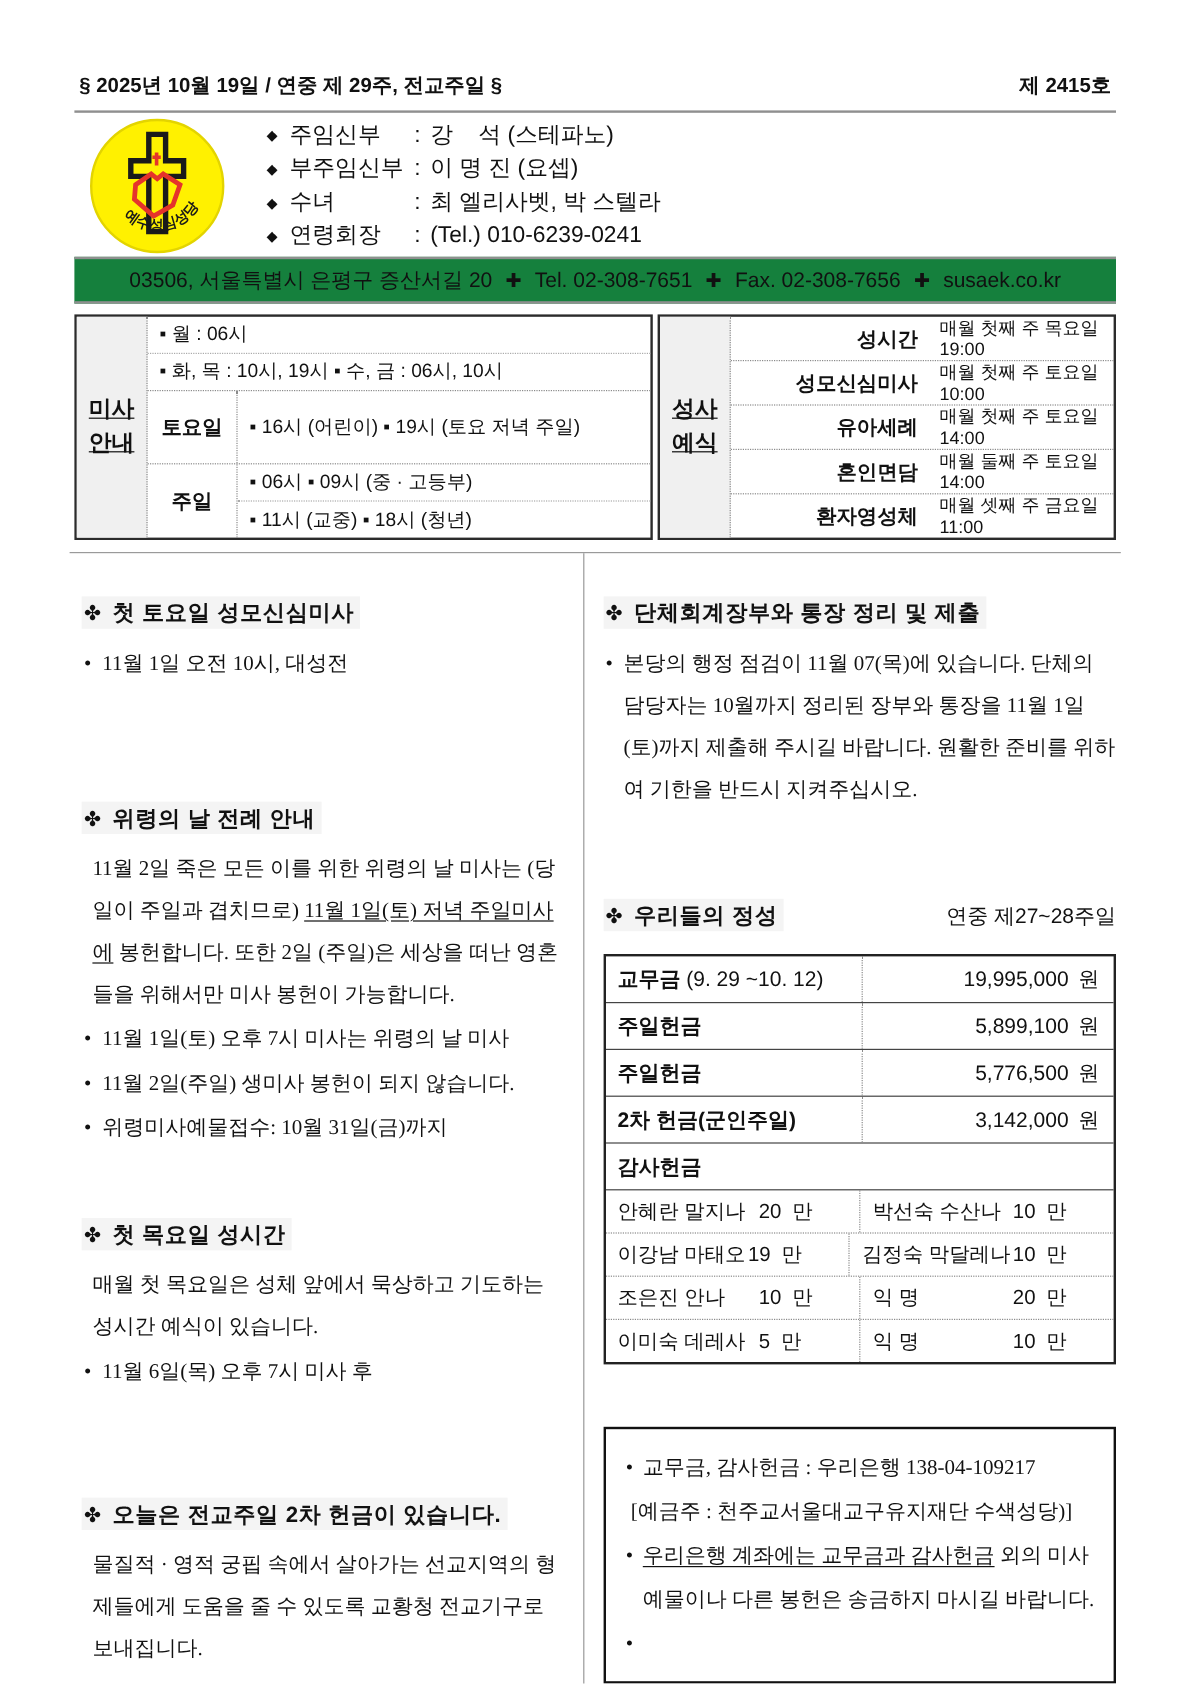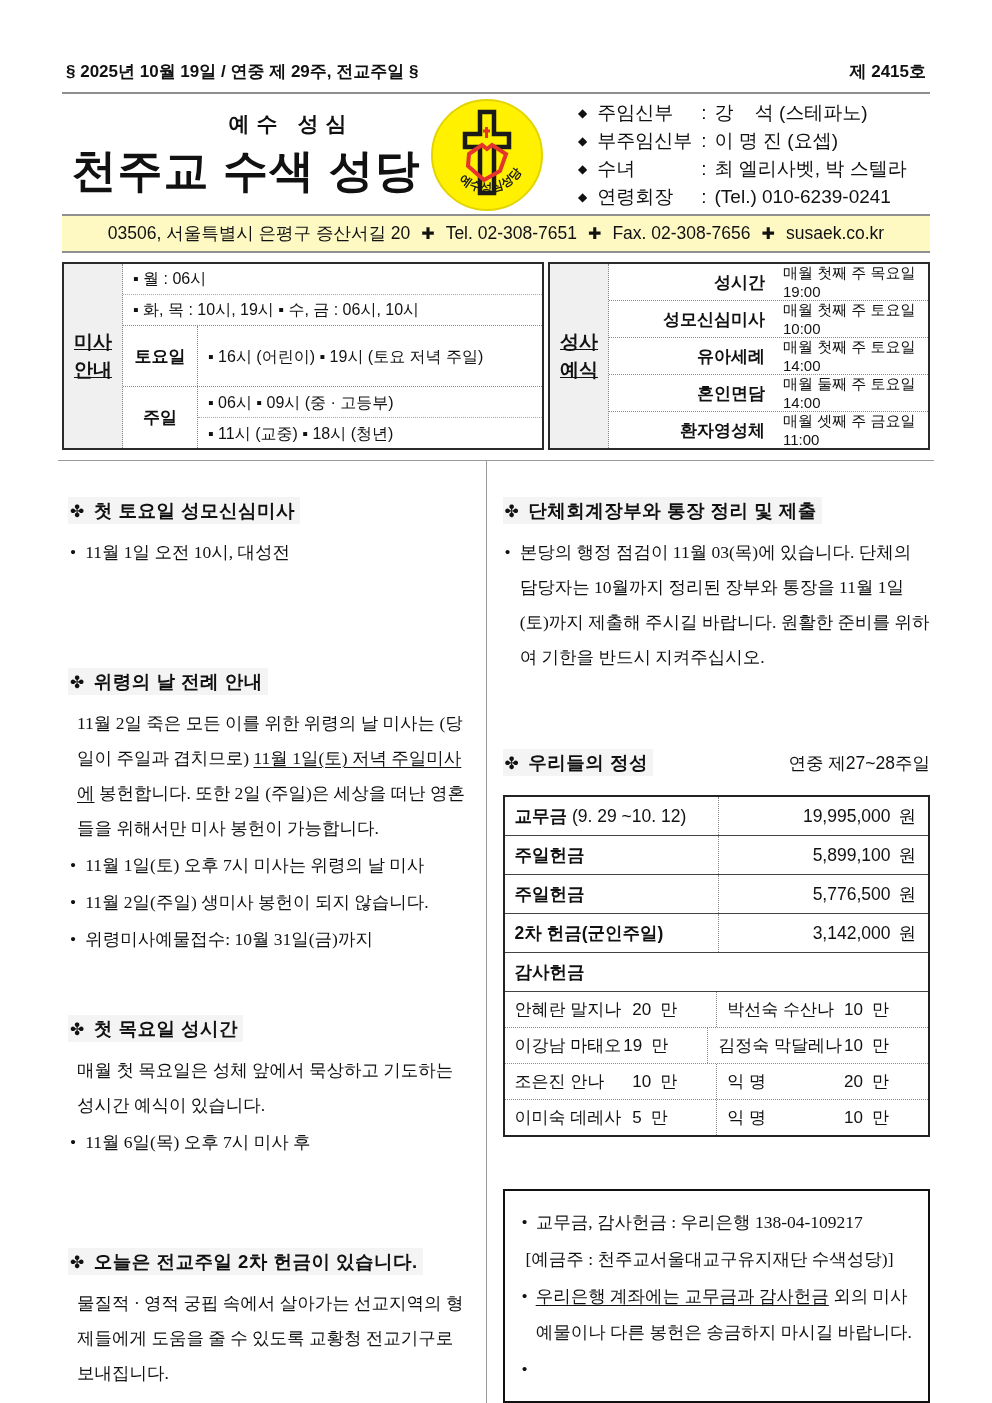--- a/index.html
+++ b/index.html
@@ -19,21 +19,21 @@
   .mast-title{font-size:45px;font-weight:900;letter-spacing:1px;white-space:nowrap;}
   .logo-wrap{width:114px;height:114px;margin:0 12px 0 6px;flex:none;}
   .staff-block{flex:1;padding-left:22px;font-size:19px;}
   .staff-row{display:flex;align-items:center;line-height:28px;}
   .diamond{font-size:12px;margin-right:10px;}
   .staff-label{width:104px;white-space:nowrap;}
   .staff-colon{margin-right:8px;}
   .staff-value{white-space:pre;}
 
   
-  .address-bar{background:#fef9c3;border-top:2px solid #8f8f8f;border-bottom:2px solid #8f8f8f;
+  .address-bar{background:#15803d;border-top:2px solid #8f8f8f;border-bottom:2px solid #8f8f8f;
                text-align:center;font-size:17.5px;padding:5px 0 6px 0;}
   .addr-sep{margin:0 11px;font-size:16px;}
 
   
   .info-tables{display:flex;margin-top:9px;}
   .grid-table{border:2px solid #2b2b2b;display:flex;background:#fff;}
   .tbl-head{width:58px;background:#f0f0f0;display:flex;align-items:center;justify-content:center;
             font-weight:700;font-size:19px;text-align:center;line-height:1.45;
             border-right:1px dotted #8a8a8a;text-decoration:underline;}
   .mass-table{width:478px;margin-right:4px;}
@@ -103,24 +103,20 @@
 <body>
 
 <div class="page">
 
   <div class="issue-row">
     <span>§ 2025년 10월 19일 / 연중 제 29주, 전교주일 §</span>
     <span>제 2415호</span>
   </div>
 
   <div class="masthead">
-    <div class="mast-left">
-      <div class="mast-sub">예수 성심</div>
-      <div class="mast-title">천주교 수색 성당</div>
-    </div>
     <div class="logo-wrap">
       <svg viewBox="0 0 114 114" width="114" height="114">
         <circle cx="57" cy="57" r="55" fill="#FFF100" stroke="#e3d400" stroke-width="2"></circle>
         <path d="M50 14 h14 v22 h15 v13 h-15 v46 h-14 v-46 h-15 v-13 h15 z" fill="none" stroke="#1a1a1a" stroke-width="4.5" stroke-linejoin="miter"></path>
         <path d="M39 56 L52 47 L57 51 L62 47 L76 56 L70 73 L54 82 L38 68 Z" fill="none" stroke="#e5342b" stroke-width="4" stroke-linejoin="miter"></path>
         <path d="M53 33 h7 M56.5 29 v11" stroke="#e5342b" stroke-width="3" fill="none"></path>
         <path id="logo-arc" d="M24 76 A40 40 0 0 0 90 76" fill="none"></path>
         <text font-size="12" font-weight="700" fill="#1a1a1a">
           <textPath href="#logo-arc" startOffset="8">예수성심성당</textPath>
         </text>
@@ -228,21 +224,21 @@
           </div></div>
         <div class="section"><div class="sec-title"><span class="marker">✤</span><span>첫 목요일 성시간</span></div><div class="block indent"><span><span>매월 첫 목요일은 성체 앞에서 묵상하고 기도하는 성시간 예식이 있습니다.</span></span></div><div class="block bullet">
             <span class="dot">•</span>
             <span><span>11월 6일(목) 오후 7시 미사 후</span></span>
           </div></div>
         <div class="section"><div class="sec-title"><span class="marker">✤</span><span>오늘은 전교주일 2차 헌금이 있습니다.</span></div><div class="block indent"><span><span>물질적 · 영적 궁핍 속에서 살아가는 선교지역의 형제들에게 도움을 줄 수 있도록 교황청 전교기구로 보내집니다.</span></span></div></div>
       </div>
     <div class="col-right">
       <div class="section audit"><div class="sec-title"><span class="marker">✤</span><span>단체회계장부와 통장 정리 및 제출</span></div><div class="block bullet">
             <span class="dot">•</span>
-            <span><span>본당의 행정 점검이 11월 03(목)에 있습니다. 단체의 담당자는 10월까지 정리된 장부와 통장을 11월 1일(토)까지 제출해 주시길 바랍니다. 원활한 준비를 위하여 기한을 반드시 지켜주십시오.</span></span>
+            <span><span>본당의 행정 점검이 11월 07(목)에 있습니다. 단체의 담당자는 10월까지 정리된 장부와 통장을 11월 1일(토)까지 제출해 주시길 바랍니다. 원활한 준비를 위하여 기한을 반드시 지켜주십시오.</span></span>
           </div></div>
       <div class="section offering">
         <div class="off-head">
           <span class="sec-title">
             <span class="marker">✤</span><span>우리들의 정성</span>
           </span>
           <span class="off-period">연중 제27~28주일</span>
         </div>
         <div class="off-table" id="off-table">
             <div class="off-row">

